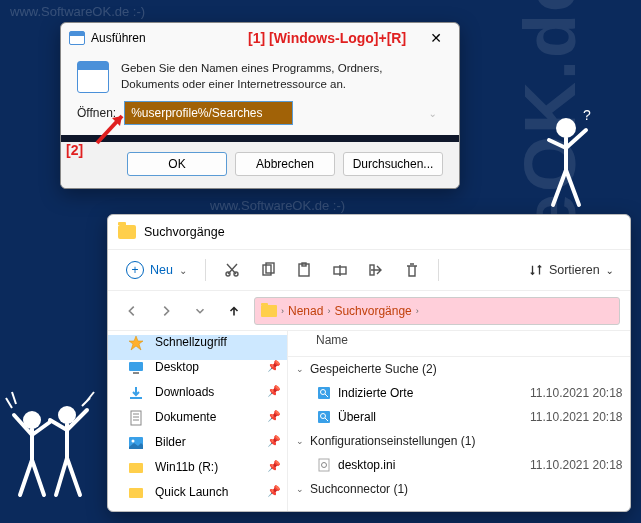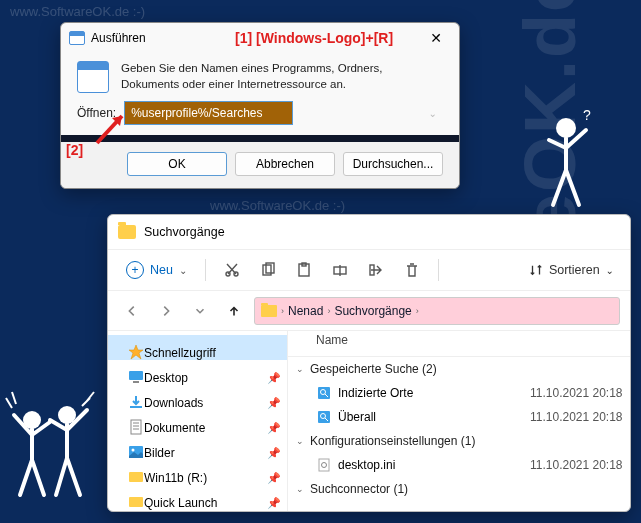--- a/index.html
+++ b/index.html
@@ -46,24 +46,24 @@
 .tb-sort { margin-left:auto; display:flex; align-items:center; gap:6px; color:#333; font-size:12.5px; padding:4px 6px; }
 .tb-sort svg { width:14px; height:14px; stroke:#333; fill:none; stroke-width:1.5; }
 .exp-nav { display:flex; align-items:center; height:40px; padding:0 10px; gap:6px; border-bottom:1px solid #eee; }
 .nav-btn { width:28px; height:28px; display:flex; align-items:center; justify-content:center; color:#888; }
 .nav-btn.enabled { color:#222; }
 .nav-btn svg { width:14px; height:14px; stroke:currentColor; fill:none; stroke-width:1.8; }
 .breadcrumb { flex:1; height:28px; border:1px solid #ccc; border-radius:3px; background:#ffcfda; display:flex; align-items:center; padding:0 6px; gap:4px; font-size:12px; }
 .bc-icon { width:16px; height:12px; background:#ffcf4b; border-radius:1px; position:relative; }
 .bc-icon::before { content:""; position:absolute; left:0; top:-2px; width:7px; height:2px; background:#ffcf4b; border-radius:1px 1px 0 0; }
 .bc-sep { color:#666; font-size:9px; }
-.bc-item { color:#0f172a; }
+.bc-item { color:#c2410c; }
 .exp-body { display:flex; height:180px; }
 .sidebar { width:180px; border-right:1px solid #eee; overflow:hidden; padding-top:4px; }
-.sb-item { display:flex; align-items:flex-end; height:25px; padding:0 6px 0 20px; gap:0; font-size:12px; cursor:pointer; }
+.sb-item { display:flex; align-items:flex-start; height:25px; padding:0 6px 8px 20px; gap:11px; font-size:12px; cursor:pointer; }
 .sb-item.selected { background:#cde8ff; }
 .sb-icon { width:16px; height:16px; display:flex; align-items:center; justify-content:center; flex-shrink:0; }
 .pin { color:#555; margin-left:auto; font-size:11px; }
 .content { flex:1; overflow:hidden; padding-top:2px; }
 .col-headers { display:flex; height:24px; border-bottom:1px solid #eee; font-size:12px; color:#444; }
 .col-name { width:220px; padding-left:28px; }
 .col-date { flex:1; }
 .row { display:flex; align-items:center; height:24px; font-size:12px; padding-left:8px; }
 .row-exp { color:#666; width:14px; font-size:9px; }
 .row-icon { width:16px; height:16px; margin-right:6px; display:flex; align-items:center; justify-content:center; }
@@ -114,21 +114,21 @@
       <span class="run-input-chevron">⌄</span>
     </div>
   </div>
   <div class="run-buttons">
     <button class="run-btn">OK</button>
     <button class="run-btn">Abbrechen</button>
     <button class="run-btn">Durchsuchen...</button>
   </div>
 </div>
 
-<div class="anno" style="left:235px; top:30px;">[1]  [Windows-Logo]+[R]</div>
+<div class="anno" style="left:248px; top:30px;">[1]  [Windows-Logo]+[R]</div>
 <div class="anno" style="left:66px; top:142px;">[2]</div>
 <div class="anno" style="left:540px; top:337px;">[3]</div>
 
 <svg class="arrow-svg" style="left:92px; top:108px; width:40px; height:40px;" viewBox="0 0 40 40">
   <path d="M5 35 L30 8" stroke="#e02020" stroke-width="4"></path>
   <path d="M30 8 L20 10 L28 18 Z" fill="#e02020"></path>
 </svg>
 
 <div class="explorer">
   <div class="exp-title">

